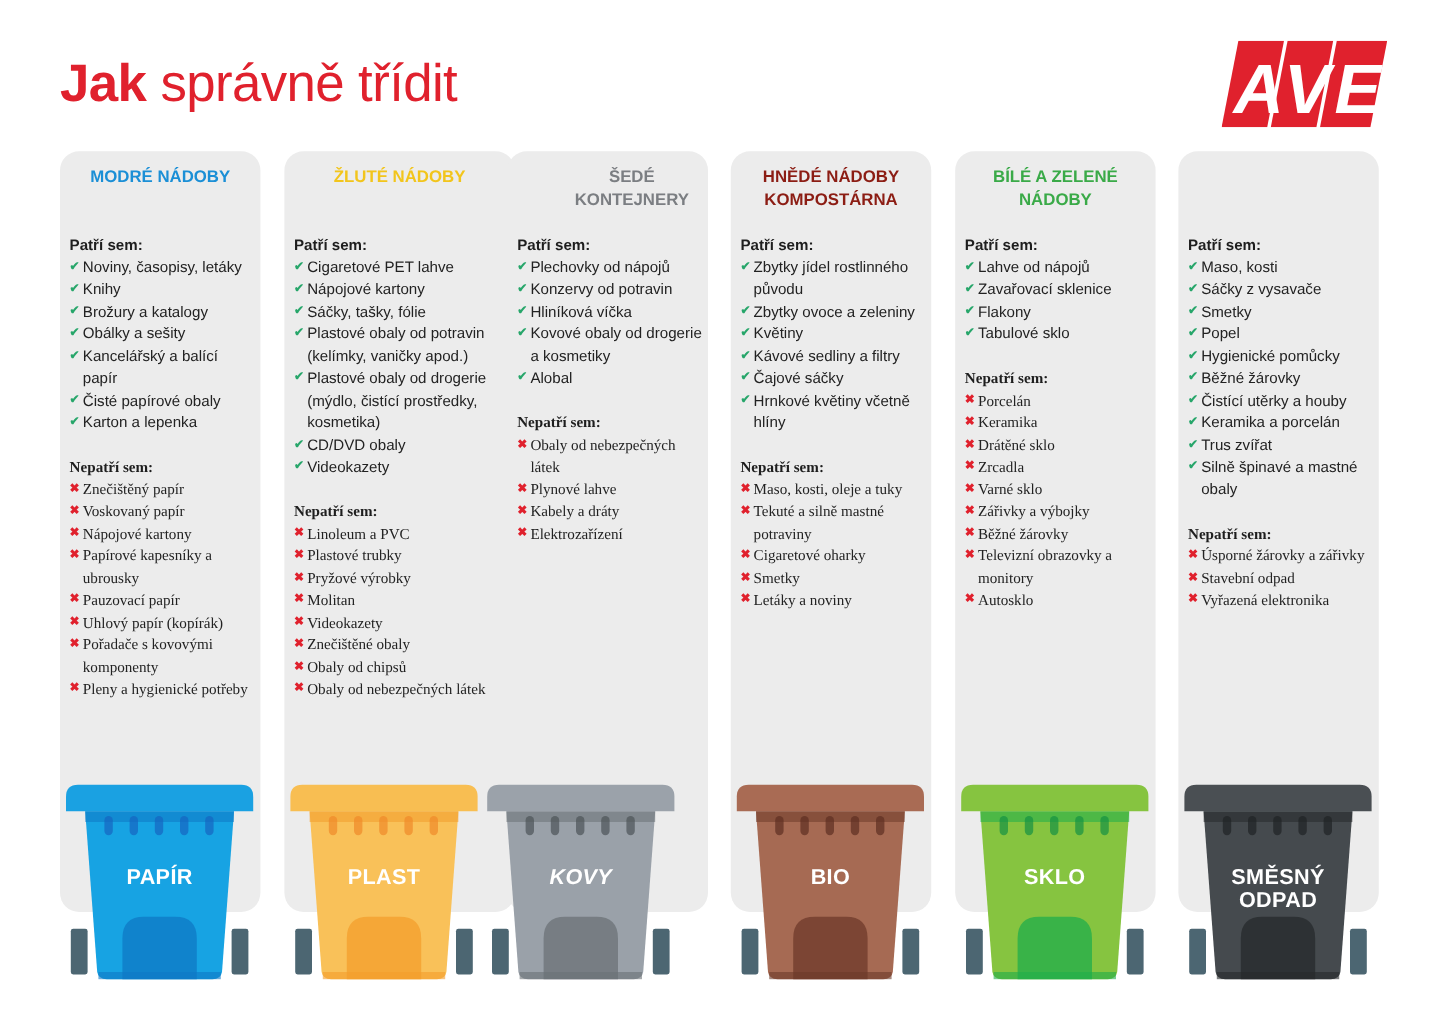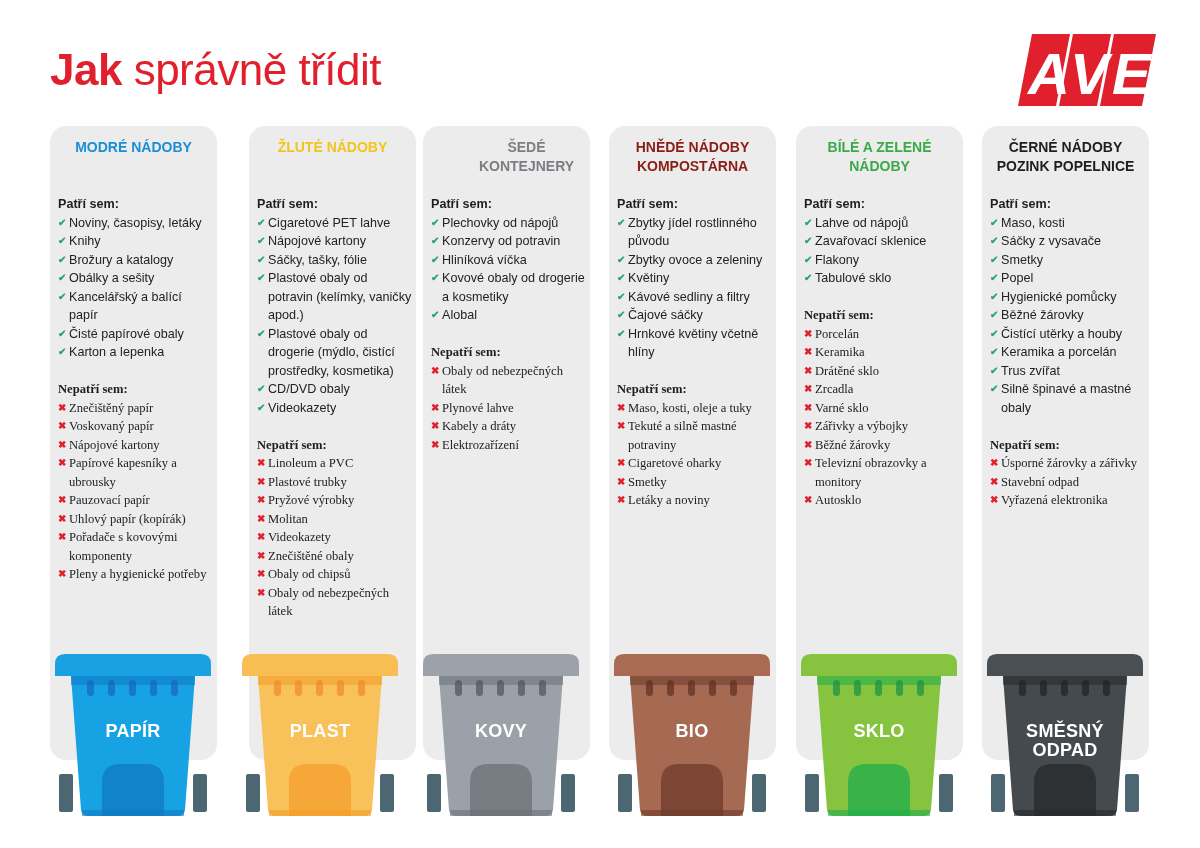--- a/index.html
+++ b/index.html
@@ -101,21 +101,21 @@
       <rect x="118" y="28" width="7" height="16" rx="3.5"></rect>
     </g>
     <path d="M49 164 L49 130 Q49 112 67 112 L93 112 Q111 112 111 130 L111 164 Z" fill="#0f78c4" opacity="0.75"></path>
     <rect x="29" y="158" width="102" height="6" fill="#0f78c4" opacity="0.6"></rect>
     <path d="M2 24 L2 12 Q2 2 12 2 L148 2 Q158 2 158 12 L158 24 Z" fill="#1aa1e2"></path>
   </svg>
       <div class="bin-label" style="top: 70px;">
         <div>PAPÍR</div>
       </div>
     </div>
-    <div class="panel" style="left: 249px;">
+    <div class="panel" style="left: 237px; padding-left: 25px;">
       <div class="panel-head" style="color: rgb(242, 197, 28);">
         <div>ŽLUTÉ NÁDOBY</div>
       </div>
       <div class="panel-body">
         <div class="sec yes">
           <div class="sec-title">Patří sem:</div>
           <ul>
             <li><span class="mark">✔</span><span>Cigaretové PET lahve</span></li>
             <li><span class="mark">✔</span><span>Nápojové kartony</span></li>
             <li><span class="mark">✔</span><span>Sáčky, tašky, fólie</span></li>
@@ -180,21 +180,21 @@
           <div class="sec-title">Nepatří sem:</div>
           <ul>
             <li><span class="mark">✖</span><span>Obaly od nebezpečných látek</span></li>
             <li><span class="mark">✖</span><span>Plynové lahve</span></li>
             <li><span class="mark">✖</span><span>Kabely a dráty</span></li>
             <li><span class="mark">✖</span><span>Elektrozařízení</span></li>
           </ul>
         </div>
       </div>
     </div>
-    <div class="bin" style="left: 421px;">
+    <div class="bin" style="left: 404px; font-style: italic;">
   <svg viewBox="0 0 160 168">
     <rect x="6" y="122" width="14" height="38" rx="2" fill="#4c6672"></rect>
     <rect x="140" y="122" width="14" height="38" rx="2" fill="#4c6672"></rect>
     <path d="M18 24 L142 24 L132 158 Q131 164 124 164 L36 164 Q29 164 28 158 Z" fill="#9aa1a9"></path>
     <rect x="18" y="24" width="124" height="9" fill="#6b7277" opacity="0.55"></rect>
     <g fill="#4d5458" opacity="0.7">
       <rect x="34" y="28" width="7" height="16" rx="3.5"></rect>
       <rect x="55" y="28" width="7" height="16" rx="3.5"></rect>
       <rect x="76" y="28" width="7" height="16" rx="3.5"></rect>
       <rect x="97" y="28" width="7" height="16" rx="3.5"></rect>
@@ -304,24 +304,20 @@
     </g>
     <path d="M49 164 L49 130 Q49 112 67 112 L93 112 Q111 112 111 130 L111 164 Z" fill="#1fae4b" opacity="0.75"></path>
     <rect x="29" y="158" width="102" height="6" fill="#1fae4b" opacity="0.6"></rect>
     <path d="M2 24 L2 12 Q2 2 12 2 L148 2 Q158 2 158 12 L158 24 Z" fill="#86c440"></path>
   </svg>
       <div class="bin-label" style="top: 70px;">
         <div>SKLO</div>
       </div>
     </div>
     <div class="panel" style="left: 982px;">
-      <div class="panel-head" style="color: rgb(30, 30, 30);">
-        <div>ČERNÉ NÁDOBY</div>
-        <div>POZINK POPELNICE</div>
-      </div>
       <div class="panel-body">
         <div class="sec yes">
           <div class="sec-title">Patří sem:</div>
           <ul>
             <li><span class="mark">✔</span><span>Maso, kosti</span></li>
             <li><span class="mark">✔</span><span>Sáčky z vysavače</span></li>
             <li><span class="mark">✔</span><span>Smetky</span></li>
             <li><span class="mark">✔</span><span>Popel</span></li>
             <li><span class="mark">✔</span><span>Hygienické pomůcky</span></li>
             <li><span class="mark">✔</span><span>Běžné žárovky</span></li>

